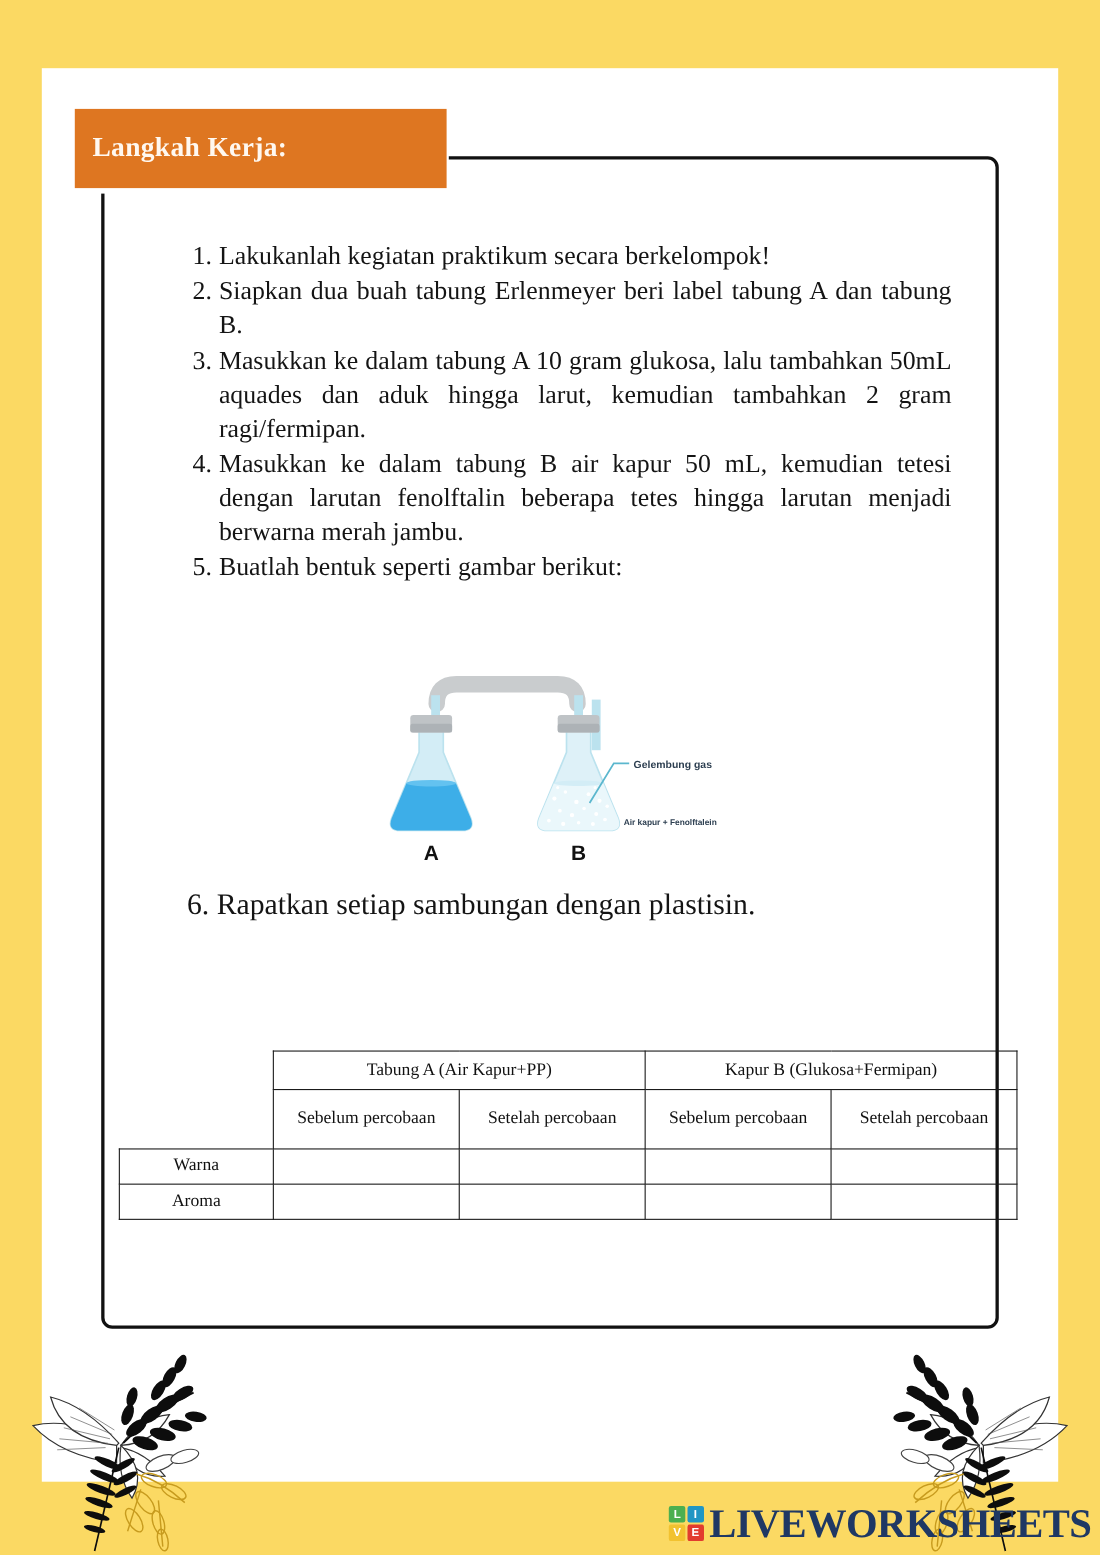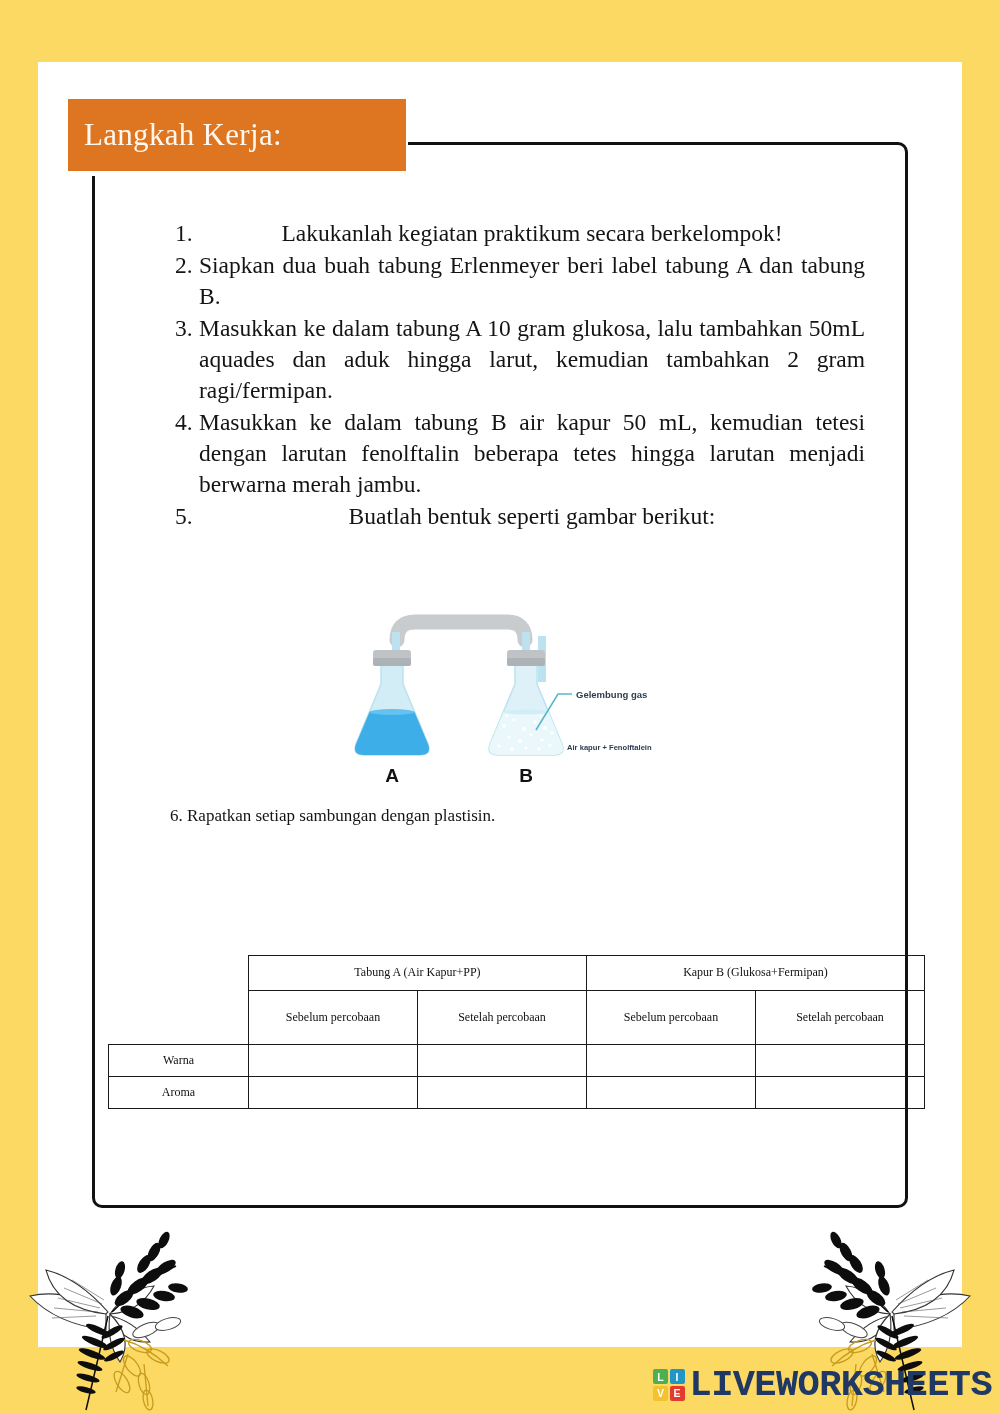--- a/index.html
+++ b/index.html
@@ -32,22 +32,22 @@
     top: 99px;
     width: 338px;
     height: 72px;
     background: #DE7621;
     z-index: 6;
     display: flex;
     align-items: center;
   }
   #section-banner .banner-text {
     color: #FFF8F0;
-    font-size: 31px;
-    font-weight: normal;
+    font-size: 25px;
+    font-weight: bold;
     letter-spacing: 0.3px;
     padding-left: 16px;
     font-family: "Liberation Serif", serif;
   }
 
   
   #content-frame {
     position: absolute;
     left: 92px;
     top: 142px;
@@ -89,61 +89,61 @@
   .step .num {
     width: 24px;
     flex: 0 0 24px;
     text-align: left;
   }
   .step .body {
     flex: 1;
     text-align: justify;
     text-justify: inter-word;
   }
-  .step.nojust .body { text-align: center; }
+  .step.nojust .body { text-align: left; }
 
   
   #experiment-figure {
     position: absolute;
     left: 340px;
     top: 588px;
     width: 330px;
     height: 202px;
     z-index: 5;
   }
 
   
   #tail-steps {
     position: absolute;
     left: 152px;
     top: 804px;
     width: 712px;
     z-index: 5;
-    font-size: 17px;
+    font-size: 27px;
     line-height: 1.38;
     color: #141414;
   }
   #step-six { padding-left: 18px; }
   #step-seven { text-align: justify; text-justify: inter-word; text-indent: 22px; }
 
   
   #observation-table {
     position: absolute;
     left: 108px;
     top: 955px;
     z-index: 5;
     border-collapse: collapse;
     font-family: "Liberation Serif", serif;
     color: #111111;
   }
   #observation-table td {
     border: 1.6px solid #1a1a1a;
     text-align: center;
     vertical-align: middle;
-    font-size: 12px;
+    font-size: 16px;
     line-height: 1.14;
     padding: 2px 3px;
   }
   #observation-table td.blank-corner {
     border: none;
   }
   .col-label  { width: 133px; }
   .col-data   { width: 162px; }
   .hdr-group  { height: 30px; font-size: 20.5px; }
   .hdr-sub    { height: 49px; }
@@ -182,21 +182,21 @@
     display: flex;
     align-items: center;
     justify-content: center;
     color: #FFFFFF;
     font-size: 10.5px;
     font-weight: bold;
     font-family: "Liberation Sans", sans-serif;
     border-radius: 2px;
   }
   #logo-wordmark {
-    font-family: Liberation Mono, monospace;
+    font-family: Liberation Serif, serif;
     font-weight: bold;
     font-size: 37px;
     color: #1F3864;
     letter-spacing: -0.6px;
     text-align: right;
   }
 </style>
 </head>
 <body>
 

